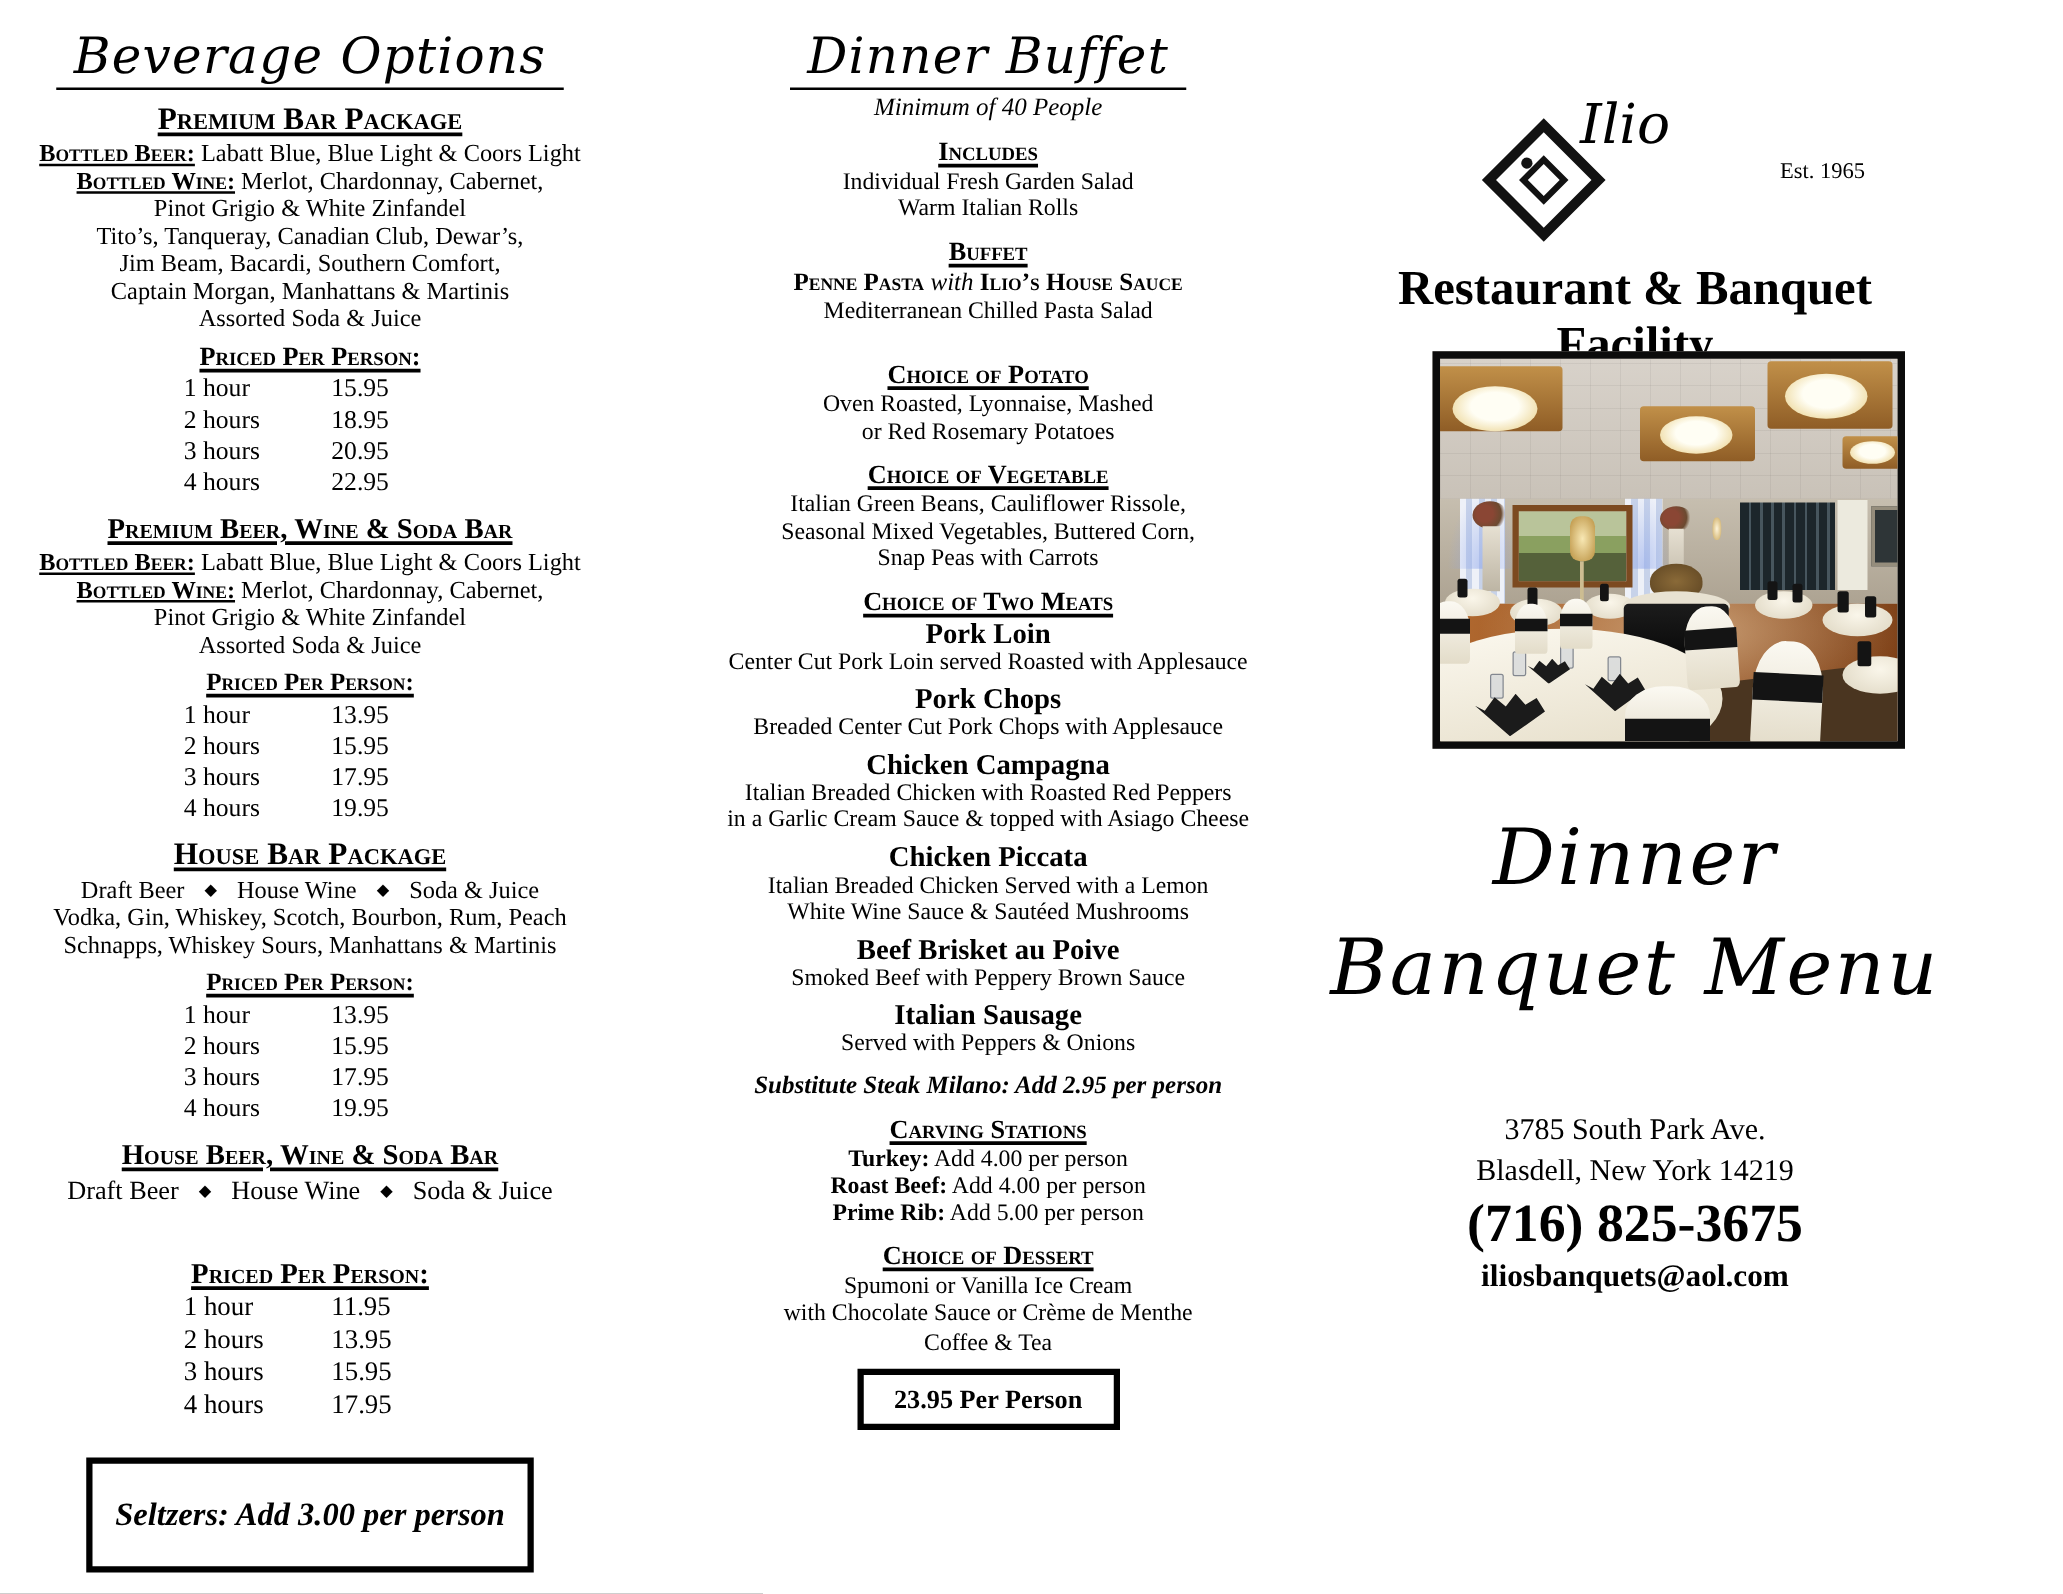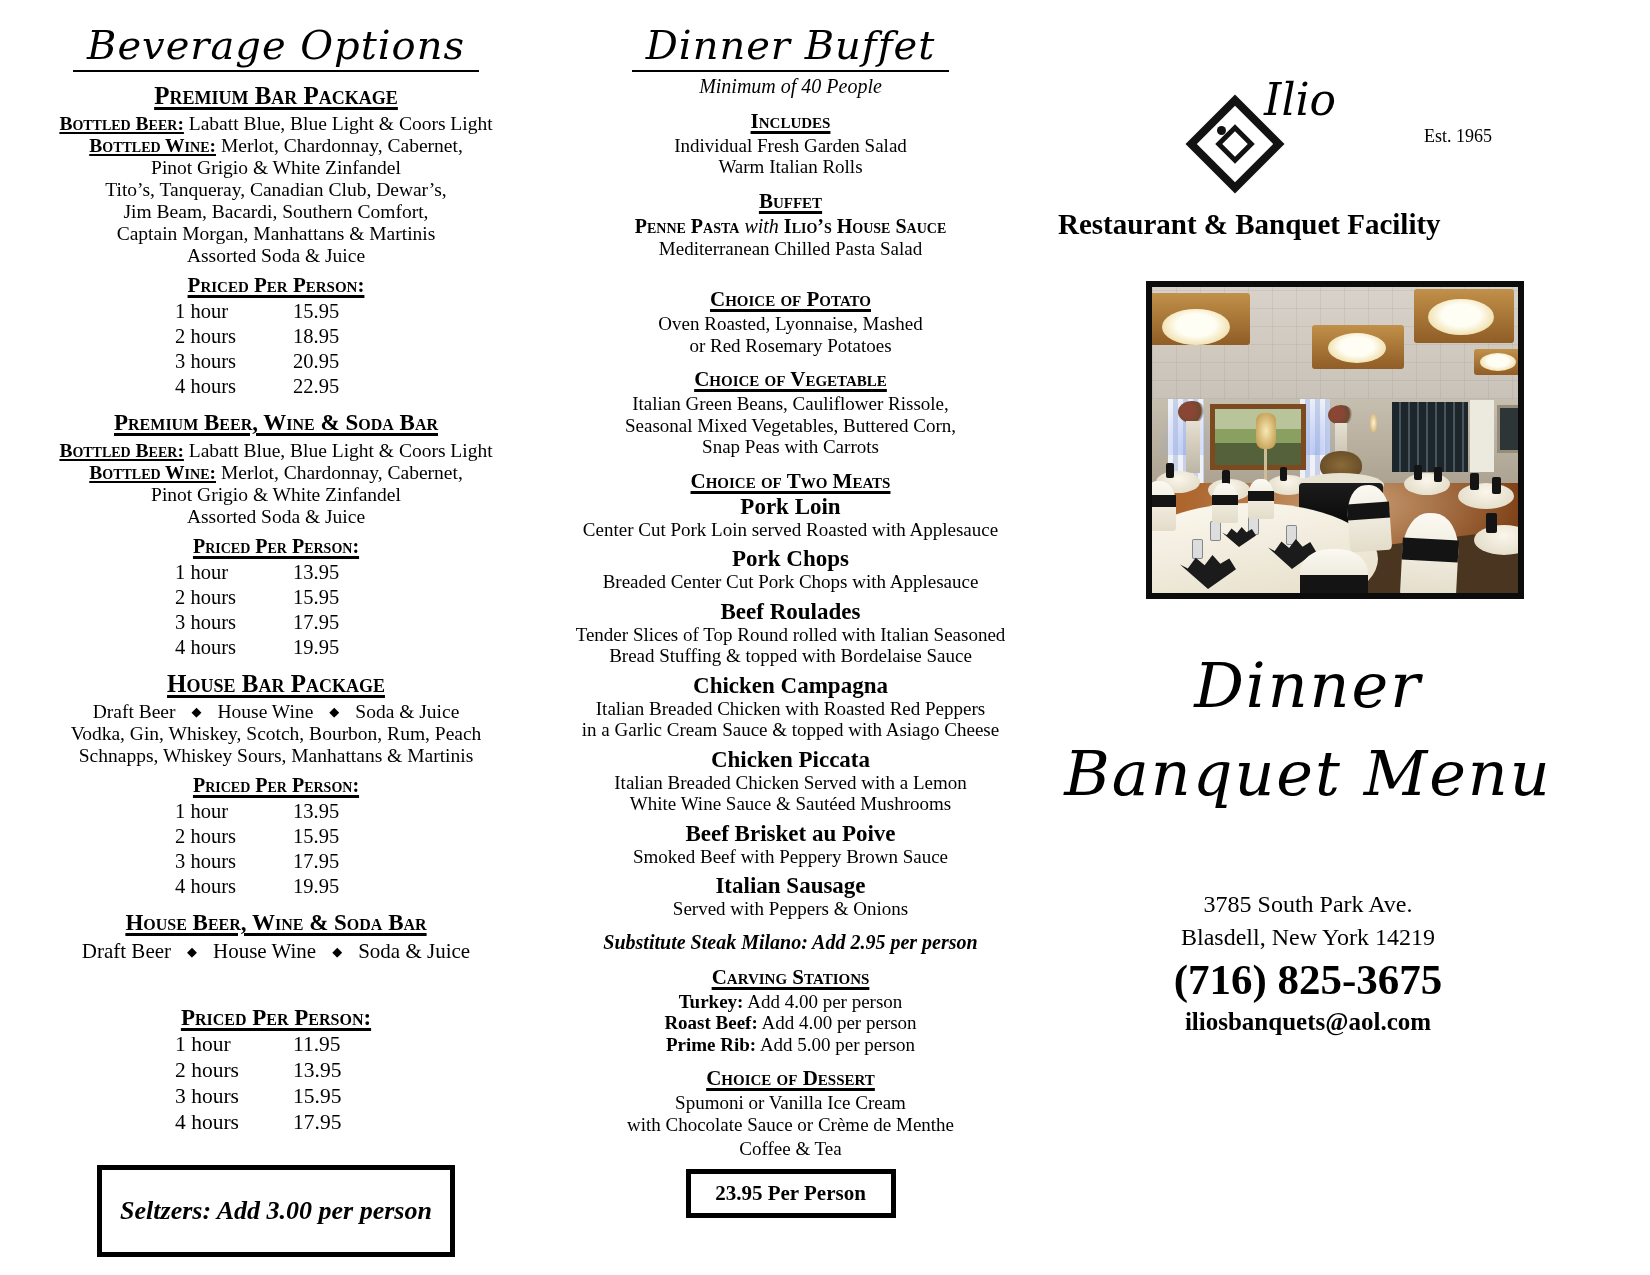--- a/index.html
+++ b/index.html
@@ -1,19 +1,19 @@
 <!DOCTYPE html>
 <html><head>
 <meta charset="utf-8">
 <style>
   html,body{margin:0;padding:0;background:#888;}
   .page{position:relative;width:1650px;height:1275px;background:#fff;color:#000;
         font-family:"Liberation Serif",serif;overflow:hidden;margin:0 auto;}
   .col{position:absolute;text-align:center;}
-  .col-left{left:48px;top:22px;width:456px;}
+  .col-left{left:20px;top:22px;width:456px;}
   .col-mid{left:553px;top:22px;width:475px;}
   .col-right{left:1058px;top:50px;width:500px;height:1200px;}
 
   
   .script{font-family:"DejaVu Serif",serif;font-style:italic;}
   .script-title{display:inline-block;font-size:40px;line-height:46px;padding:0 14px 2px;
                 border-bottom:2px solid #000;letter-spacing:1px;}
 
   
   .sc{font-variant:small-caps;font-weight:bold;}
@@ -40,21 +40,21 @@
 
   
   .logo{position:absolute;left:0;top:0;width:500px;height:200px;}
   .dmark{position:absolute;left:128px;top:45px;width:96px;height:96px;}
   .d-outer{position:absolute;left:14px;top:14px;width:54px;height:54px;border:8px solid #121212;transform:rotate(45deg);}
   .d-inner{position:absolute;left:13px;top:13px;width:18px;height:18px;border:5px solid #121212;}
   .d-dot{position:absolute;left:31px;top:31px;width:9px;height:9px;background:#121212;border-radius:50%;}
   .brand-ilio{position:absolute;left:206px;top:24px;font-size:44px;font-weight:normal;}
   .brand-dipaolos{position:absolute;left:200px;top:66px;font-size:62px;font-weight:bold;letter-spacing:1px;}
   .brand-est{position:absolute;left:366px;top:76px;font-size:18px;}
-  .brand-tagline{position:absolute;left:0;top:158px;width:100%;font-size:29px;font-weight:bold;text-align:left;}
+  .brand-tagline{position:absolute;left:0;top:158px;width:100%;font-size:39px;font-weight:bold;text-align:center;}
 
   .menu-title{position:absolute;left:0;top:592px;width:100%;text-align:center;
               font-size:62px;line-height:88px;letter-spacing:2px;}
   .addr{position:absolute;left:0;top:838px;width:100%;font-size:24px;line-height:33px;}
   .phone{position:absolute;left:0;top:905px;width:100%;font-size:43px;font-weight:bold;}
   .email{position:absolute;left:0;top:958px;width:100%;font-size:25px;font-weight:bold;}
 
   
   .photo{position:absolute;left:88px;top:231px;width:378px;height:318px;border:6px solid #0c0c0c;
          box-sizing:border-box;background:#cfc9c0;overflow:hidden;}
@@ -200,25 +200,20 @@
 
     <div>
       <div class="item-name" style="margin-top:0;">Pork Loin</div>
       <div class="bl-mid">Center Cut Pork Loin served Roasted with Applesauce</div>
     </div>
     <div>
       <div class="item-name">Pork Chops</div>
       <div class="bl-mid">Breaded Center Cut Pork Chops with Applesauce</div>
     </div>
     <div>
-      <div class="item-name">Beef Roulades</div>
-      <div class="bl-mid">Tender Slices of Top Round rolled with Italian Seasoned</div>
-      <div class="bl-mid">Bread Stuffing &amp; topped with Bordelaise Sauce</div>
-    </div>
-    <div>
       <div class="item-name">Chicken Campagna</div>
       <div class="bl-mid">Italian Breaded Chicken with Roasted Red Peppers</div>
       <div class="bl-mid">in a Garlic Cream Sauce &amp; topped with Asiago Cheese</div>
     </div>
     <div>
       <div class="item-name">Chicken Piccata</div>
       <div class="bl-mid">Italian Breaded Chicken Served with a Lemon</div>
       <div class="bl-mid">White Wine Sauce &amp; Sautéed Mushrooms</div>
     </div>
     <div>

